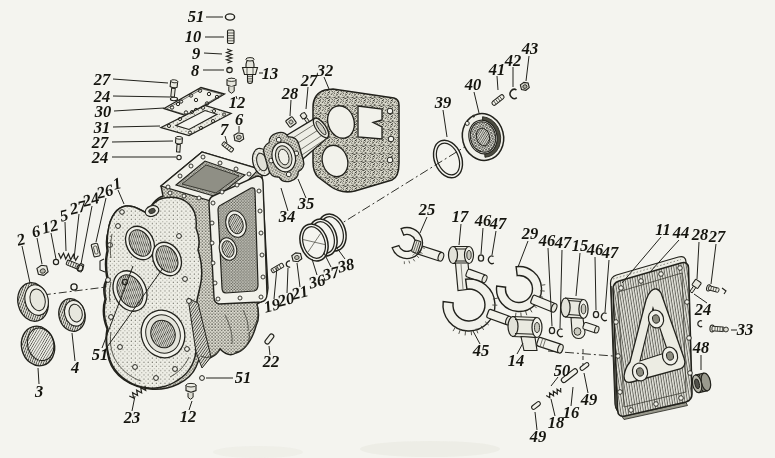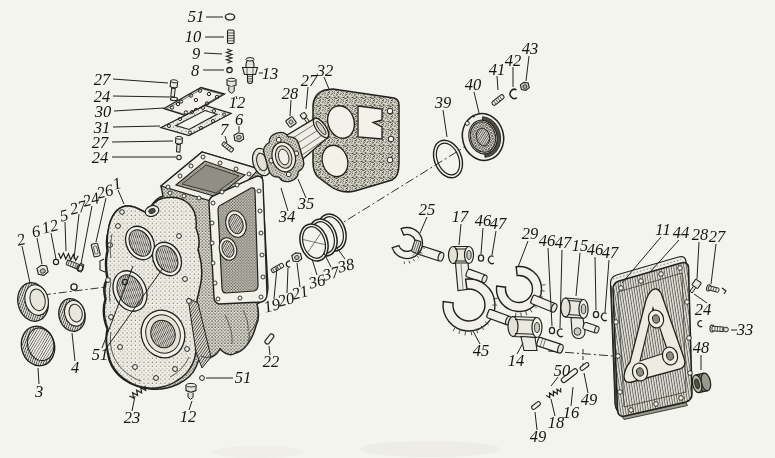--- a/index.html
+++ b/index.html
@@ -1,16 +1,16 @@
 <!DOCTYPE html>
 <html><head>
 <meta charset="utf-8">
 <style>
 html,body{margin:0;padding:0;background:#f4f4ef;}
-#page{position:relative;width:775px;height:458px;overflow:hidden;background:#f4f4ef;}
+#page{position:relative;width:775px;height:458px;overflow:hidden;background:#f4f4ef;font-weight:bold;}
 svg{display:block;}
 text{font-family:"Liberation Serif",serif;font-style:italic;fill:#15150f;}
 </style>
 </head>
 <body>
 <div id="page">
 <svg width="775" height="458" viewBox="0 0 775 458">
 <defs>
 <pattern id="st1" width="4.2" height="4.2" patternUnits="userSpaceOnUse">
  <rect width="4.2" height="4.2" fill="#eeeee6"></rect>

